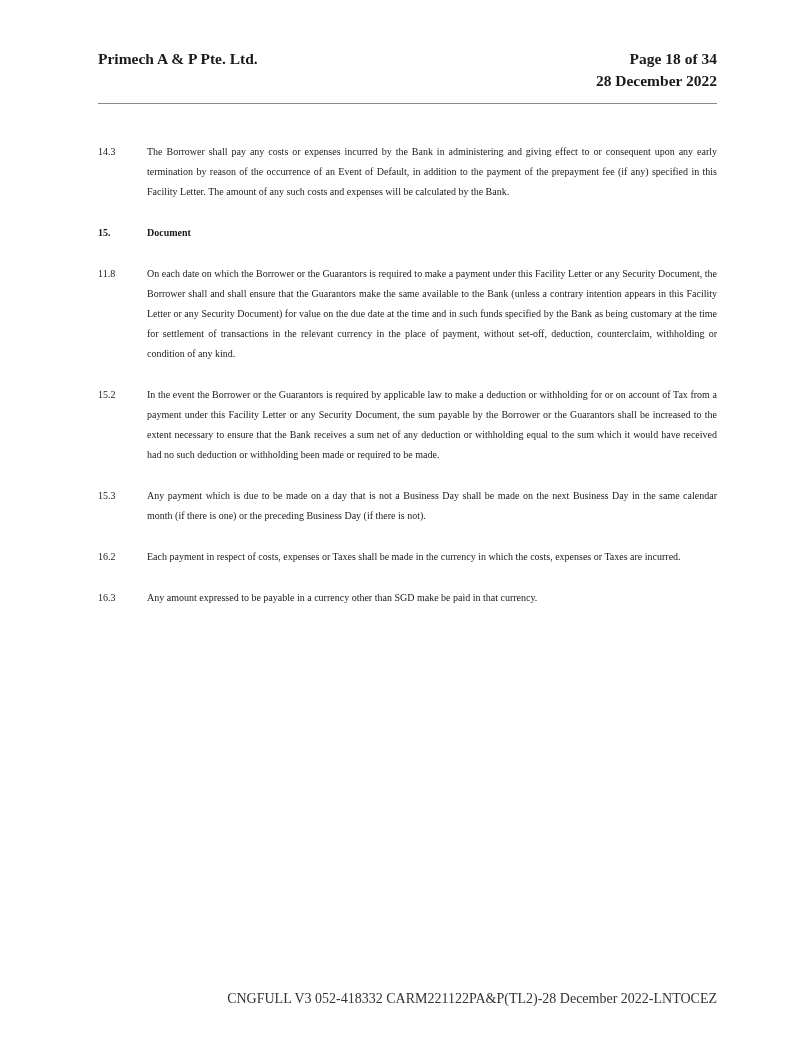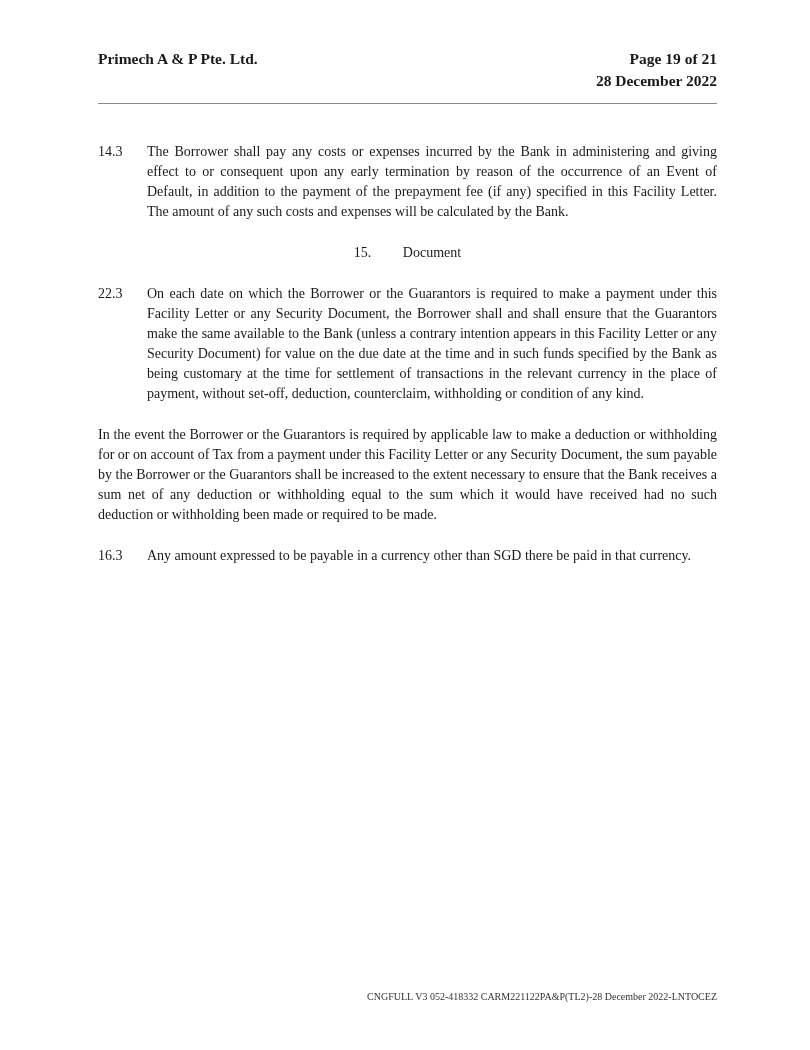--- a/index.html
+++ b/index.html
@@ -44,94 +44,102 @@
       top: 103px;
       width: 619px;
       height: 0;
       border-top: 1.5px solid #8a8a8a;
     }
     .body {
       position: absolute;
       left: 98px;
       top: 142px;
       width: 619px;
-      font-size: 14px;
+      font-size: 10px;
       line-height: 20px;
     }
     .clause {
       display: flex;
       margin-bottom: 21px;
     }
     .clause .num {
       width: 49px;
       flex: 0 0 49px;
     }
     .clause .text {
       flex: 1;
       text-align: justify;
       hyphens: none;
     }
     .heading {
       display: flex;
-      font-weight: normal;
+      font-weight: bold;
       margin-bottom: 21px;
-      justify-content: center;
     }
     .heading .num {
       width: 49px;
       flex: 0 0 49px;
     }
     .footer {
       position: absolute;
       right: 93px;
       top: 991px;
-      font-size: 10px;
+      font-size: 14px;
       color: #333;
       white-space: nowrap;
     }
   </style>
 </head>
 <body>
 
 <div class="page">
   <div class="header">
     <div class="company">Primech A &amp; P Pte. Ltd.</div>
     <div class="right">
-      <div>Page 19 of 21</div>
+      <div>Page 18 of 34</div>
       <div>28 December 2022</div>
     </div>
   </div>
 
   <div class="rule"></div>
 
   <div class="body" id="doc-body">
 
     <div class="clause">
       <div class="num">14.3</div>
       <div class="text">The Borrower shall pay any costs or expenses incurred by the Bank in administering and giving effect to or consequent upon any early termination by reason of the occurrence of an Event of Default, in addition to the payment of the prepayment fee (if any) specified in this Facility Letter. The amount of any such costs and expenses will be calculated by the Bank.</div>
     </div>
 
     <div class="heading">
       <div class="num">15.</div>
       <div class="text">Document</div>
     </div>
 
     <div class="clause">
-      <div class="num">22.3</div>
+      <div class="num">11.8</div>
       <div class="text">On each date on which the Borrower or the Guarantors is required to make a payment under this Facility Letter or any Security Document, the Borrower shall and shall ensure that the Guarantors make the same available to the Bank (unless a contrary intention appears in this Facility Letter or any Security Document) for value on the due date at the time and in such funds specified by the Bank as being customary at the time for settlement of transactions in the relevant currency in the place of payment, without set-off, deduction, counterclaim, withholding or condition of any kind.</div>
     </div>
 
     <div class="clause">
+      <div class="num">15.2</div>
       <div class="text">In the event the Borrower or the Guarantors is required by applicable law to make a deduction or withholding for or on account of Tax from a payment under this Facility Letter or any Security Document, the sum payable by the Borrower or the Guarantors shall be increased to the extent necessary to ensure that the Bank receives a sum net of any deduction or withholding equal to the sum which it would have received had no such deduction or withholding been made or required to be made.</div>
+    </div>
+
+    <div class="clause">
+      <div class="num">15.3</div>
+      <div class="text">Any payment which is due to be made on a day that is not a Business Day shall be made on the next Business Day in the same calendar month (if there is one) or the preceding Business Day (if there is not).</div>
     </div>
 
 
 
-
+    <div class="clause">
+      <div class="num">16.2</div>
+      <div class="text">Each payment in respect of costs, expenses or Taxes shall be made in the currency in which the costs, expenses or Taxes are incurred.</div>
+    </div>
 
     <div class="clause">
       <div class="num">16.3</div>
-      <div class="text">Any amount expressed to be payable in a currency other than SGD there be paid in that currency.</div>
+      <div class="text">Any amount expressed to be payable in a currency other than SGD make be paid in that currency.</div>
     </div>
   </div>
 
   <div class="footer">CNGFULL V3 052-418332 CARM221122PA&amp;P(TL2)-28 December 2022-LNTOCEZ</div>
 </div>
 
 </body></html>

